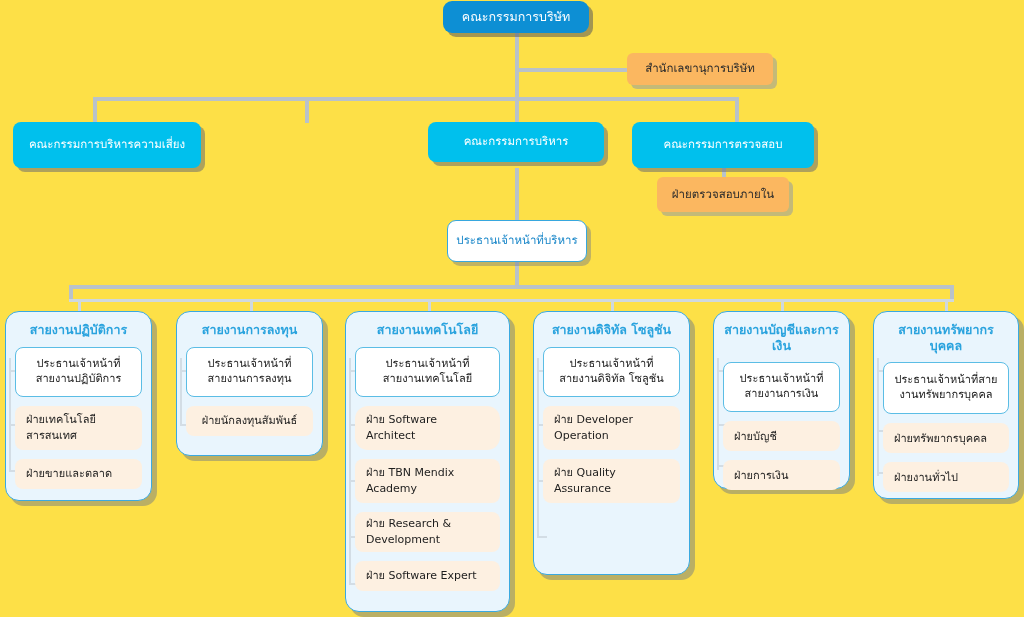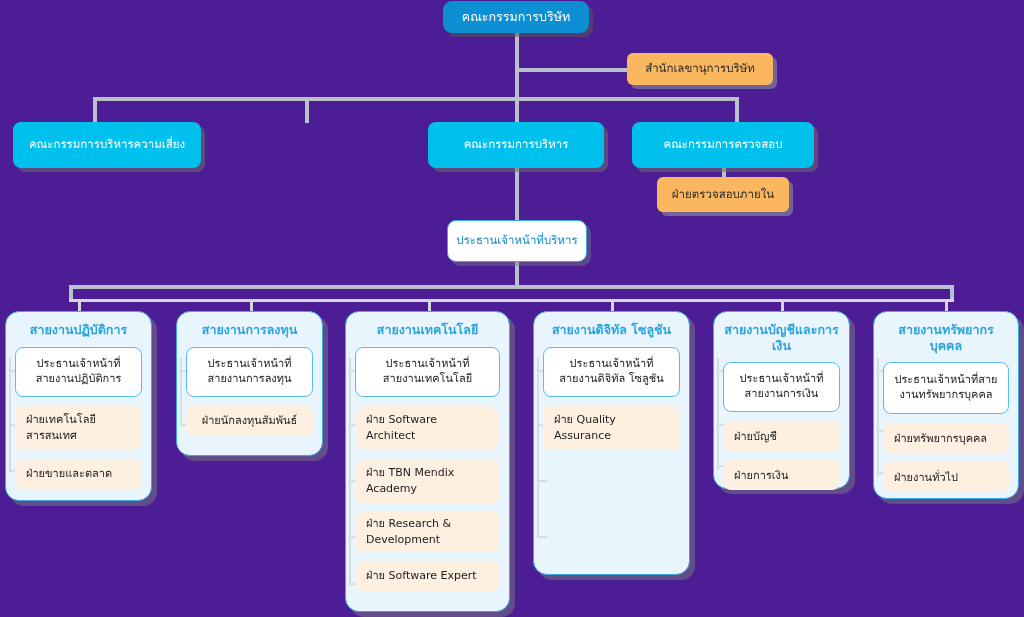--- a/index.html
+++ b/index.html
@@ -10,21 +10,21 @@
     height: 617px;
     background: #ffffff;
     font-family: "DejaVu Sans", "Liberation Sans", sans-serif;
     overflow: hidden;
   }
 
   #chart-root {
     position: relative;
     width: 1024px;
     height: 617px;
-    background: #4c1d95;
+    background: #fde047;
   }
 
   
   .line {
     position: absolute;
     background: #b9c2ca;
     z-index: 1;
   }
   .line-v { width: 4px; }
   .line-h { height: 4px; }
@@ -183,21 +183,21 @@
 
   <div class="node node-orange" style="left:627px; top:53px; width:146px; height:32px;">
     <span>สำนักเลขานุการบริษัท</span>
   </div>
 
   <div class="node node-committee" style="left:13px; top:122px; width:188px; height:46px;">
     <span>คณะกรรมการบริหารความเสี่ยง</span>
   </div>
 
 
-  <div class="node node-committee" style="left:428px; top:122px; width:176px; height:46px;">
+  <div class="node node-committee" style="left:428px; top:122px; width:176px; height:40px;">
     <span>คณะกรรมการบริหาร</span>
   </div>
 
   <div class="node node-committee" style="left:632px; top:122px; width:182px; height:46px;">
     <span>คณะกรรมการตรวจสอบ</span>
   </div>
 
   <div class="node node-orange" style="left:657px; top:177px; width:132px; height:35px;">
     <span>ฝ่ายตรวจสอบภายใน</span>
   </div>
@@ -290,20 +290,26 @@
     <div class="inner-line h" style="left:3px; top:168px; width:10px;"></div>
     <div class="inner-line h" style="left:3px; top:224px; width:10px;"></div>
     <div class="head-box" style="height:50px;">
       <span>
         <span>ประธานเจ้าหน้าที่</span><br>
         <span>สายงานดิจิทัล โซลูชัน</span>
       </span>
     </div>
     <div class="dept-box" style="height:44px;">
       <span>
+        <span>ฝ่าย Developer</span><br>
+        <span>Operation</span>
+      </span>
+    </div>
+    <div class="dept-box" style="height:44px;">
+      <span>
         <span>ฝ่าย Quality</span><br>
         <span>Assurance</span>
       </span>
     </div>
   </div>
 
   <div class="division" style="left:713px; top:311px; width:137px; height:178px;">
     <div class="division-title">สายงานบัญชีและการเงิน</div>
     <div class="inner-line v" style="left:3px; top:46px; height:112px;"></div>
     <div class="inner-line h" style="left:3px; top:58px; width:10px;"></div>

